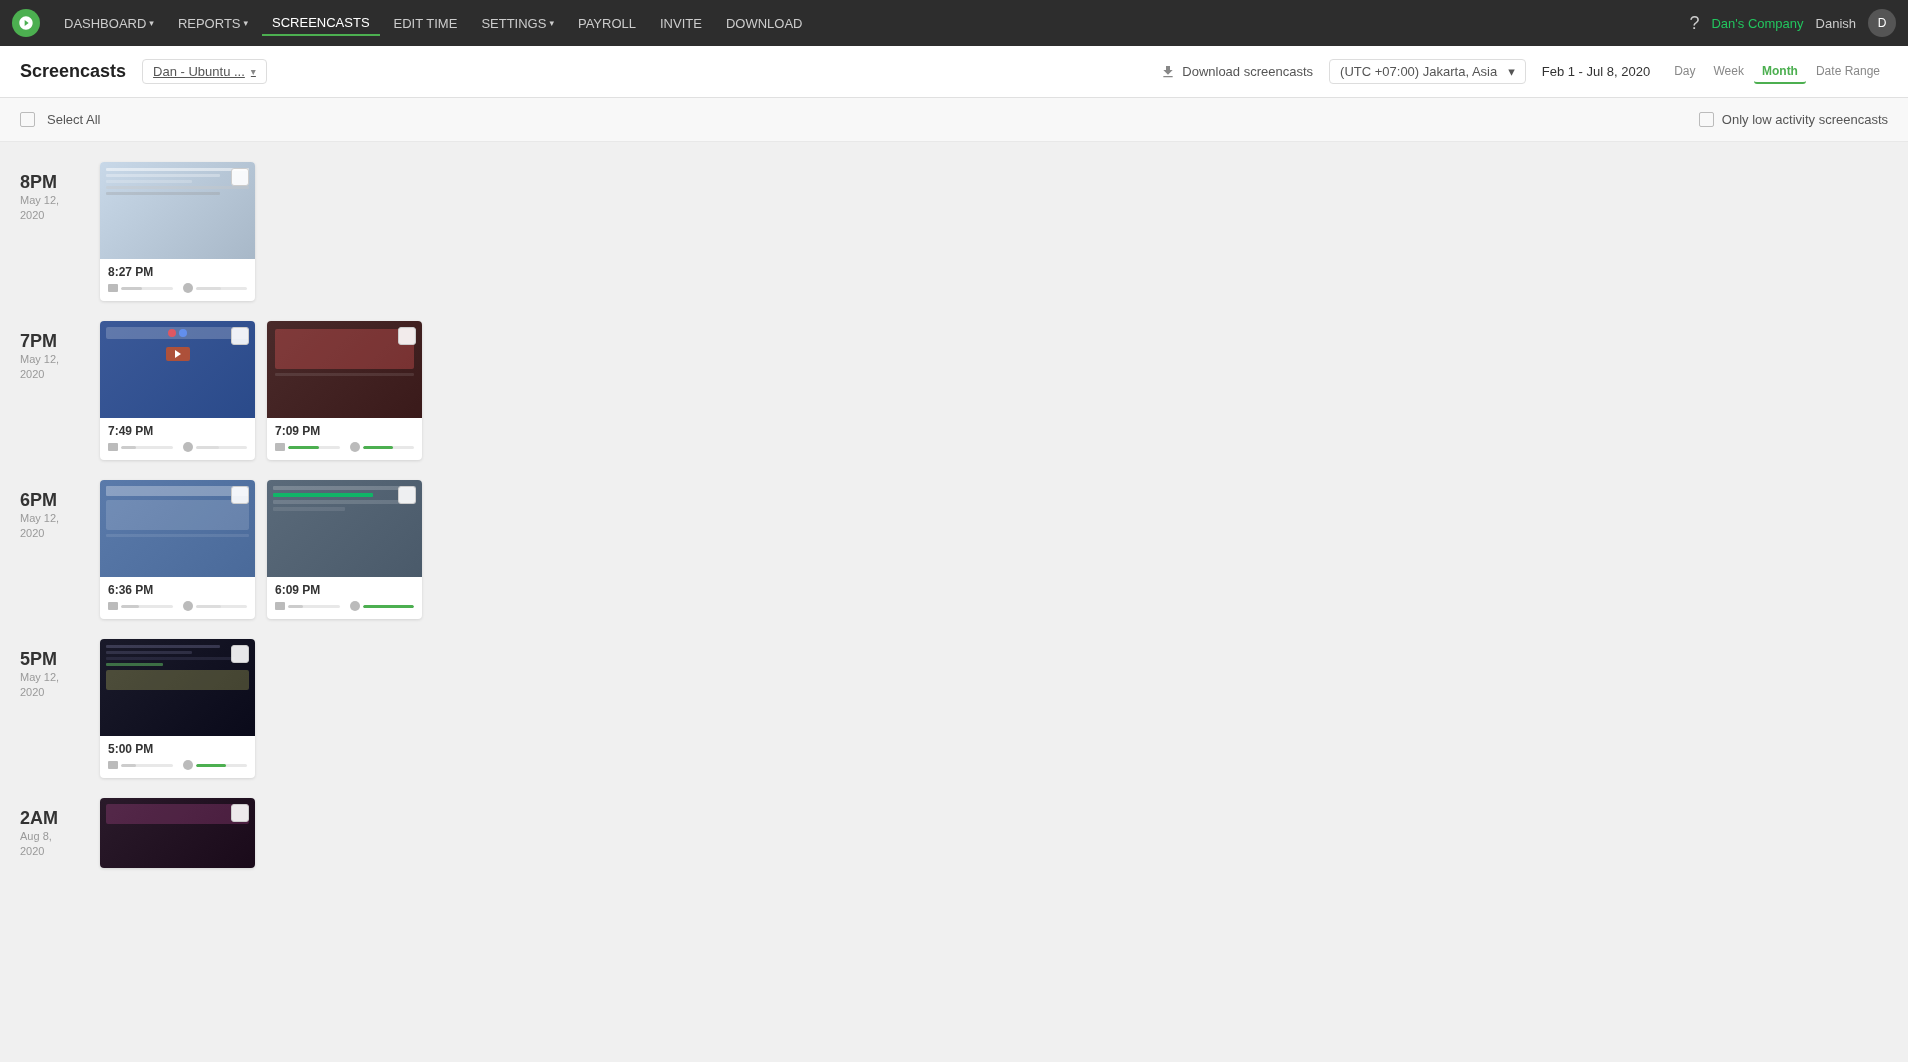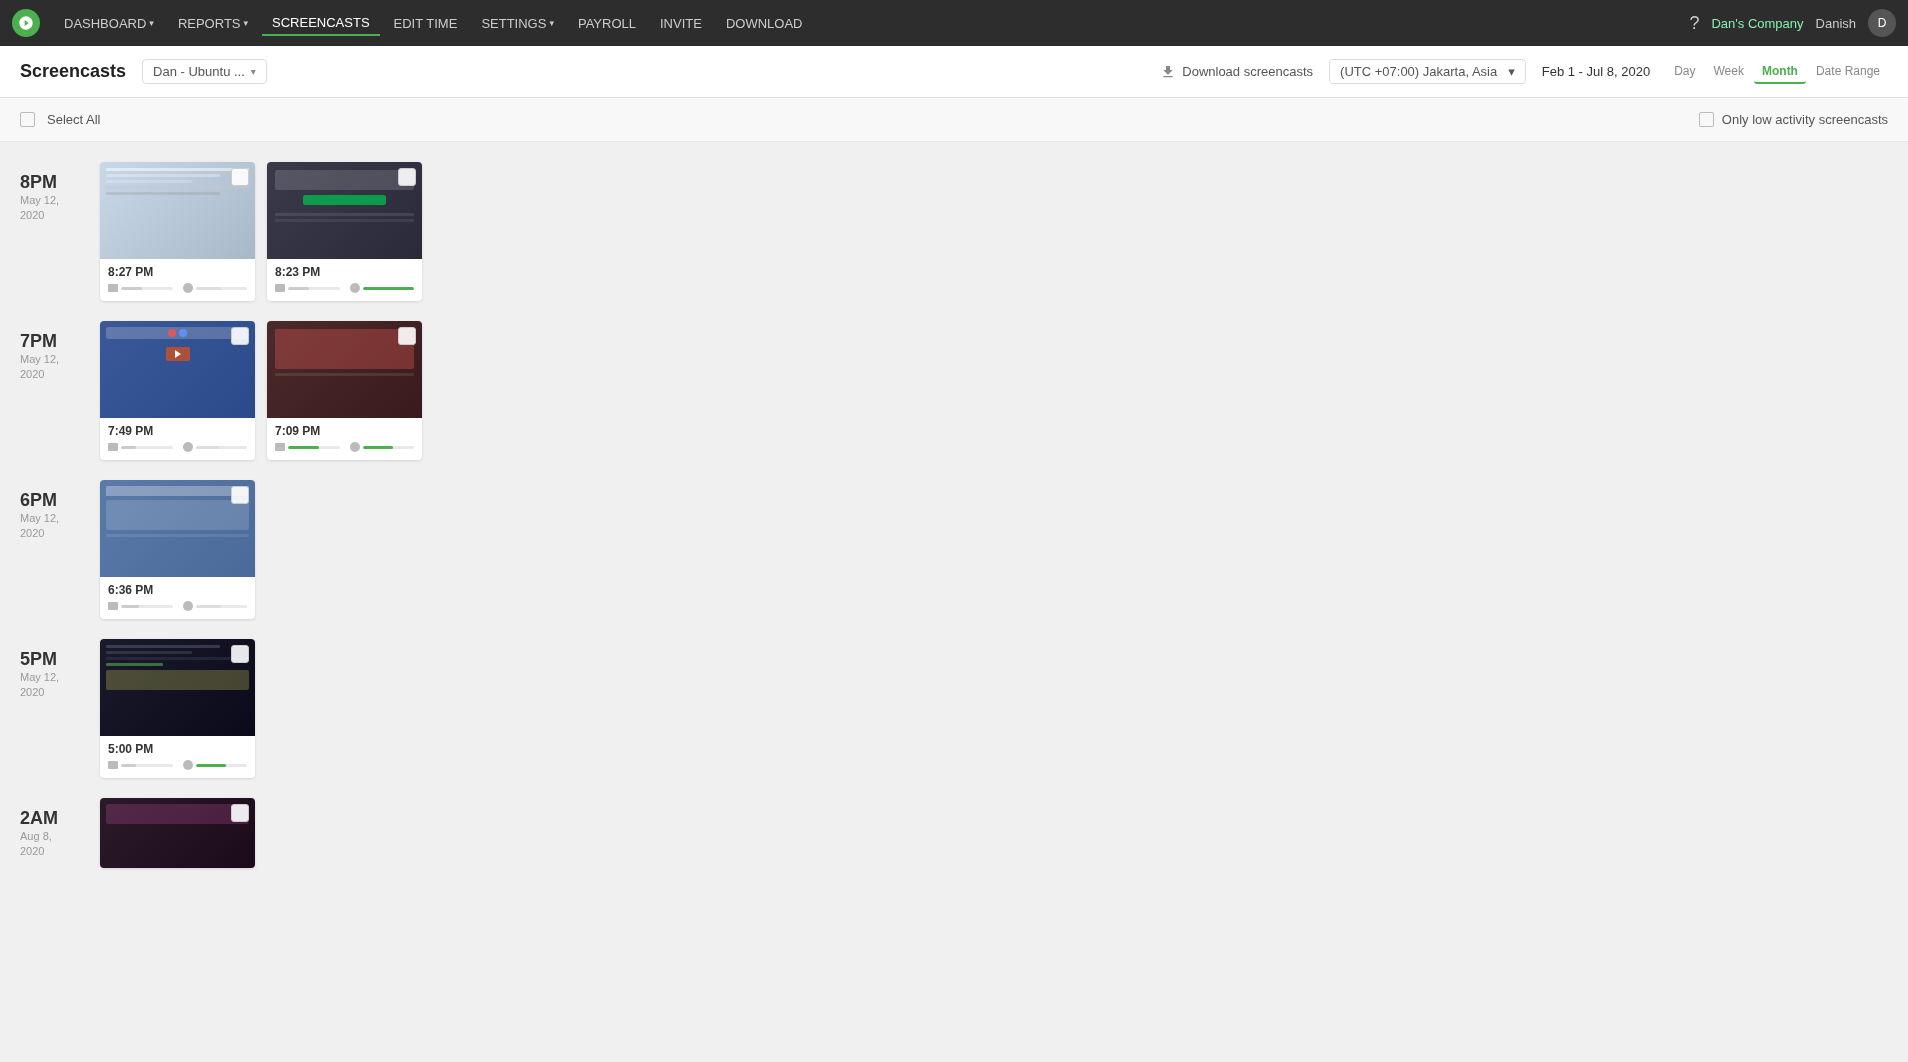--- a/index.html
+++ b/index.html
@@ -6,29 +6,29 @@
     body { font-family: -apple-system, BlinkMacSystemFont, 'Segoe UI', sans-serif; background: #f0f0f0; color: #333; }
 
     
     .nav { background: #2d2d2d; height: 46px; display: flex; align-items: center; padding: 0 12px; gap: 4px; }
     .nav-logo { width: 28px; height: 28px; background: #4caf50; border-radius: 50%; display: flex; align-items: center; justify-content: center; margin-right: 10px; flex-shrink: 0; }
     .nav-logo svg { width: 16px; height: 16px; fill: white; }
     .nav-item { color: #ccc; font-size: 13px; padding: 4px 10px; cursor: pointer; display: flex; align-items: center; gap: 3px; white-space: nowrap; }
     .nav-item.active { color: #fff; border-bottom: 2px solid #4caf50; }
     .nav-item .arrow { font-size: 9px; }
     .nav-right { margin-left: auto; display: flex; align-items: center; gap: 12px; }
-    .nav-right .company { color: #86efac; font-size: 13px; }
+    .nav-right .company { color: #22c55e; font-size: 13px; }
     .nav-right .user { color: #ccc; font-size: 13px; }
     .nav-right .avatar { width: 28px; height: 28px; background: #555; border-radius: 50%; display: flex; align-items: center; justify-content: center; color: #fff; font-size: 12px; }
     .nav-help { color: #ccc; font-size: 18px; cursor: pointer; }
 
     
     .subheader { background: #fff; height: 52px; display: flex; align-items: center; padding: 0 20px; border-bottom: 1px solid #e0e0e0; }
     .subheader-title { font-size: 18px; font-weight: 600; color: #222; margin-right: 16px; }
-    .user-selector { display: flex; align-items: center; gap: 6px; font-size: 13px; color: #555; cursor: pointer; border: 1px solid #ddd; border-radius: 4px; padding: 4px 10px; }
+    .user-selector { display: flex; align-items: center; gap: 6px; font-size: 13px; color: #555; cursor: pointer; border: 1px solid #ddd; border-radius: 4px; padding: 4px 10px; text-decoration: underline; }
     .user-selector .arrow { font-size: 10px; color: #888; }
     .subheader-right { margin-left: auto; display: flex; align-items: center; gap: 16px; }
     .download-btn { display: flex; align-items: center; gap: 6px; font-size: 13px; color: #555; cursor: pointer; }
     .download-btn svg { width: 16px; height: 16px; fill: #888; }
     .timezone-selector { display: flex; align-items: center; gap: 11px; font-size: 13px; color: #555; cursor: pointer; border: 1px solid #ddd; border-radius: 4px; padding: 4px 10px; }
     .date-range-label { font-size: 13px; color: #333; font-weight: 500; }
     .date-nav { display: flex; gap: 2px; }
     .date-nav-btn { font-size: 12px; color: #888; padding: 4px 8px; cursor: pointer; border-radius: 3px; }
     .date-nav-btn.active { color: #4caf50; border-bottom: 2px solid #4caf50; font-weight: 600; }
 
@@ -193,49 +193,20 @@
               <div style="width:4px"></div>
               <div style="width:10px;height:10px;background:#bbb;border-radius:50%;flex-shrink:0"></div>
               <div class="stat-bar-bg" style="flex:1;height:3px;background:#e8e8e8;border-radius:2px">
                   <div class="stat-bar-fill" style="width:50%;background:#ddd;height:100%;border-radius:2px"></div>
                 </div>
             </div>
           </div>
         </div>
       </div>
 
-      <div class="screenshot-card">
-        <div class="screenshot-thumb thumb-settings">
-          <div class="thumb-checkbox"></div>
-          <div class="thumb-content">
-            <div style="padding:8px">
-              <div style="background:rgba(255,255,255,0.15);height:20px;border-radius:2px;margin-bottom:5px"></div>
-              <div style="background:rgba(0,200,80,0.7);height:10px;border-radius:2px;width:60%;margin:0 auto"></div>
-              <div style="background:rgba(255,255,255,0.1);height:3px;margin-top:8px;border-radius:1px"></div>
-              <div style="background:rgba(255,255,255,0.08);height:3px;margin-top:3px;border-radius:1px"></div>
-            </div>
-          </div>
-        </div>
-        <div class="card-body">
-          <div class="card-time">8:23 PM</div>
-          <div class="card-stats">
-            <div class="stat-row" style="display:flex;align-items:center;gap:3px;width:100%">
-              <div class="stat-icon" style="background:#bbb;width:10px;height:8px;border-radius:1px;flex-shrink:0"></div>
-              <div class="stat-bar-bg" style="flex:1;height:3px;background:#e8e8e8;border-radius:2px">
-                  <div class="stat-bar-fill" style="width:40%;background:#ccc;height:100%;border-radius:2px"></div>
-                </div>
-              <div style="width:4px"></div>
-              <div style="width:10px;height:10px;background:#bbb;border-radius:50%;flex-shrink:0"></div>
-              <div class="stat-bar-bg" style="flex:1;height:3px;background:#e8e8e8;border-radius:2px">
-                  <div class="stat-bar-fill" style="width:100%;background:#4caf50;height:100%;border-radius:2px"></div>
-                </div>
-            </div>
-          </div>
-        </div>
-      </div>
 
 
     </div>
   </div>
 
   <div class="time-group">
     <div class="time-label">
       <div class="hour">7PM</div>
       <div class="date" style="font-size:11px;color:#999;line-height:1.4">May 12,<br>2020</div>
     </div>
@@ -334,20 +305,49 @@
               <div style="width:4px"></div>
               <div style="width:10px;height:10px;background:#bbb;border-radius:50%;flex-shrink:0"></div>
               <div class="stat-bar-bg" style="flex:1;height:3px;background:#e8e8e8;border-radius:2px">
                   <div class="stat-bar-fill" style="width:50%;background:#ddd;height:100%;border-radius:2px"></div>
                 </div>
             </div>
           </div>
         </div>
       </div>
 
+      <div class="screenshot-card">
+        <div class="screenshot-thumb thumb-form">
+          <div class="thumb-checkbox"></div>
+          <div class="thumb-content">
+            <div style="padding:6px">
+              <div style="background:rgba(255,255,255,0.2);height:4px;margin-bottom:3px;border-radius:1px"></div>
+              <div style="background:rgba(0,200,100,0.8);height:4px;margin-bottom:3px;border-radius:1px;width:70%"></div>
+              <div style="background:rgba(255,255,255,0.15);height:4px;margin-bottom:3px;border-radius:1px"></div>
+              <div style="background:rgba(255,255,255,0.1);height:4px;margin-bottom:3px;border-radius:1px;width:50%"></div>
+            </div>
+          </div>
+        </div>
+        <div class="card-body">
+          <div class="card-time">6:09 PM</div>
+          <div class="card-stats">
+            <div class="stat-row" style="display:flex;align-items:center;gap:3px;width:100%">
+              <div class="stat-icon" style="background:#bbb;width:10px;height:8px;border-radius:1px;flex-shrink:0"></div>
+              <div class="stat-bar-bg" style="flex:1;height:3px;background:#e8e8e8;border-radius:2px">
+                  <div class="stat-bar-fill" style="width:30%;background:#ccc;height:100%;border-radius:2px"></div>
+                </div>
+              <div style="width:4px"></div>
+              <div style="width:10px;height:10px;background:#bbb;border-radius:50%;flex-shrink:0"></div>
+              <div class="stat-bar-bg" style="flex:1;height:3px;background:#e8e8e8;border-radius:2px">
+                  <div class="stat-bar-fill" style="width:100%;background:#4caf50;height:100%;border-radius:2px"></div>
+                </div>
+            </div>
+          </div>
+        </div>
+      </div>
 
     </div>
   </div>
 
   <div class="time-group">
     <div class="time-label">
       <div class="hour">5PM</div>
       <div class="date" style="font-size:11px;color:#999;line-height:1.4">May 12,<br>2020</div>
     </div>
     <div class="screenshots">

